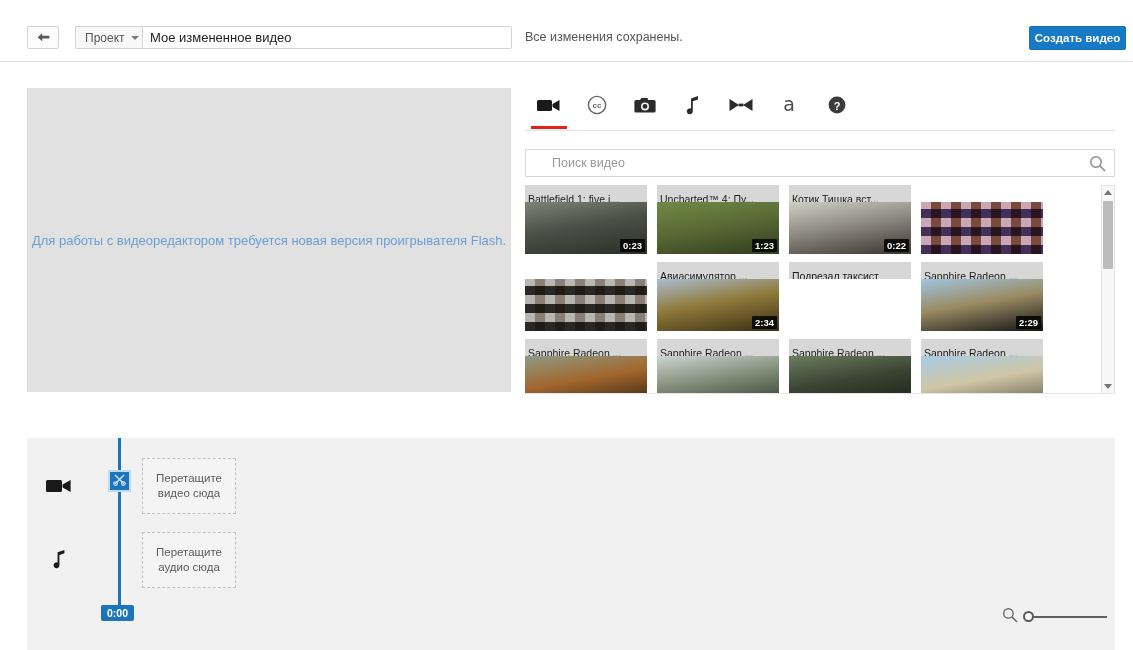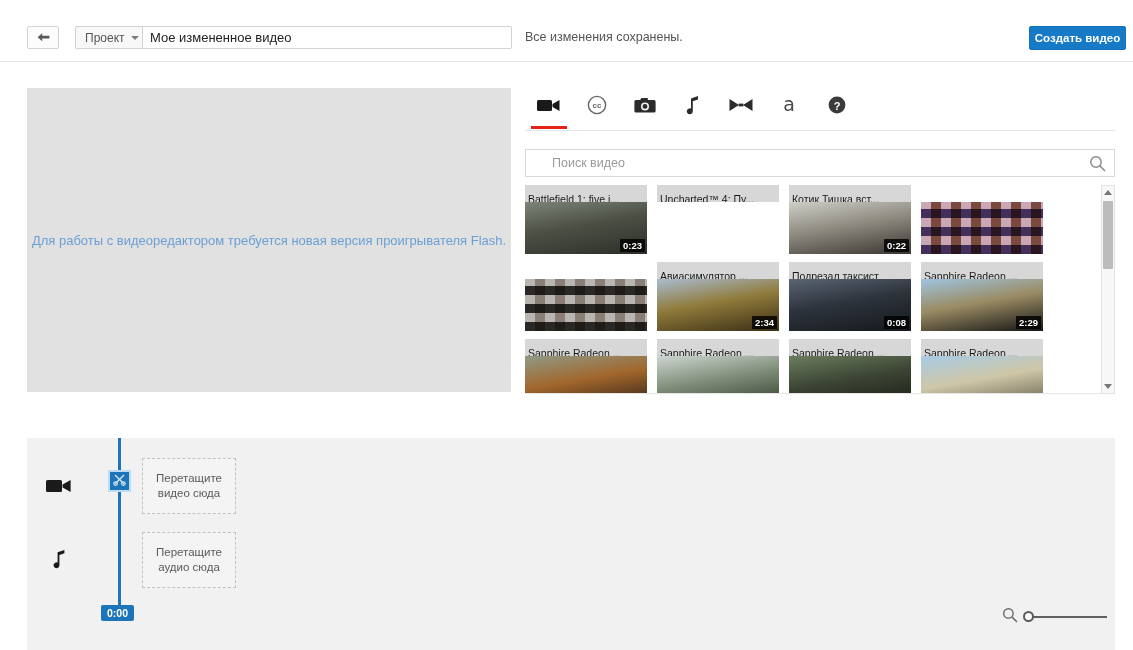--- a/index.html
+++ b/index.html
@@ -292,20 +292,24 @@
         <div class="grid" id="video-grid">
             <div class="card">
               <div class="card-title">Battlefield 1: five i...</div>
               <div class="thumb">
                 <div class="img" style="background: linear-gradient(170deg, rgb(125, 132, 118) 0%, rgb(75, 79, 68) 46%, rgb(44, 47, 40) 100%);"></div>
                 <div class="dur">0:23</div>
               </div>
             </div>
             <div class="card">
               <div class="card-title">Uncharted™ 4: Пу...</div>
+              <div class="thumb">
+                <div class="img" style="background: linear-gradient(170deg, rgb(111, 138, 69) 0%, rgb(90, 107, 53) 46%, rgb(47, 61, 28) 100%);"></div>
+                <div class="dur">1:23</div>
+              </div>
             </div>
             <div class="card">
               <div class="card-title">Котик Тишка вст...</div>
               <div class="thumb">
                 <div class="img" style="background: linear-gradient(170deg, rgb(207, 207, 198) 0%, rgb(141, 138, 128) 46%, rgb(58, 53, 47) 100%);"></div>
                 <div class="dur">0:22</div>
               </div>
             </div>
             <div class="card">
               <div class="card-title empty"></div>
@@ -321,24 +325,20 @@
             </div>
             <div class="card">
               <div class="card-title">Авиасимулятор ...</div>
               <div class="thumb">
                 <div class="img" style="background: linear-gradient(170deg, rgb(169, 188, 208) 0%, rgb(143, 122, 58) 46%, rgb(59, 47, 22) 100%);"></div>
                 <div class="dur">2:34</div>
               </div>
             </div>
             <div class="card">
               <div class="card-title">Подрезал таксист</div>
-              <div class="thumb">
-                <div class="img" style="background: linear-gradient(170deg, rgb(90, 100, 114) 0%, rgb(45, 51, 60) 46%, rgb(21, 24, 29) 100%);"></div>
-                <div class="dur">0:08</div>
-              </div>
             </div>
             <div class="card">
               <div class="card-title">Sapphire Radeon ...</div>
               <div class="thumb">
                 <div class="img" style="background: linear-gradient(170deg, rgb(159, 196, 224) 0%, rgb(154, 139, 99) 46%, rgb(21, 21, 21) 100%);"></div>
                 <div class="dur">2:29</div>
               </div>
             </div>
             <div class="card">
               <div class="card-title">Sapphire Radeon ...</div>

